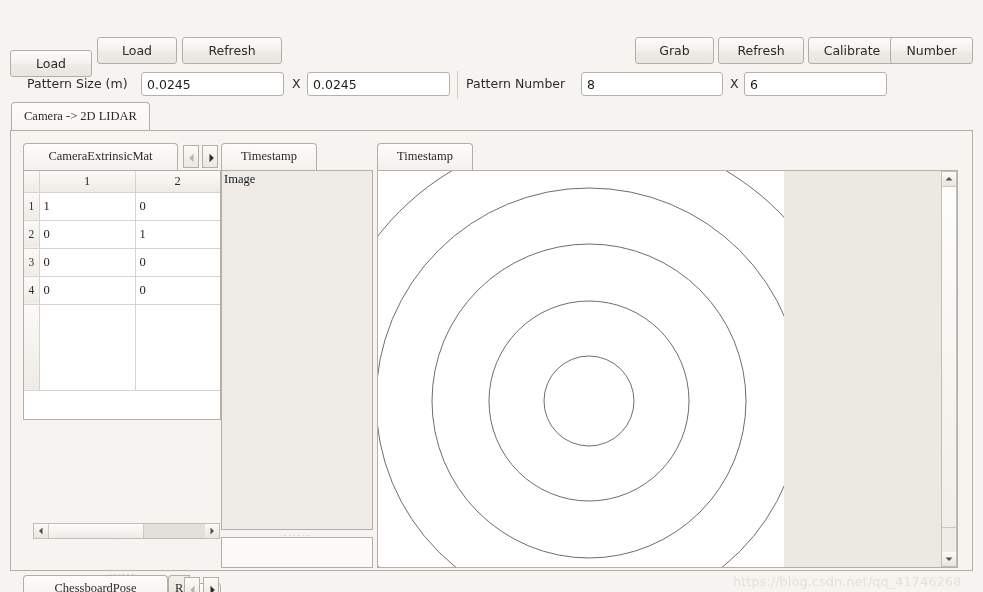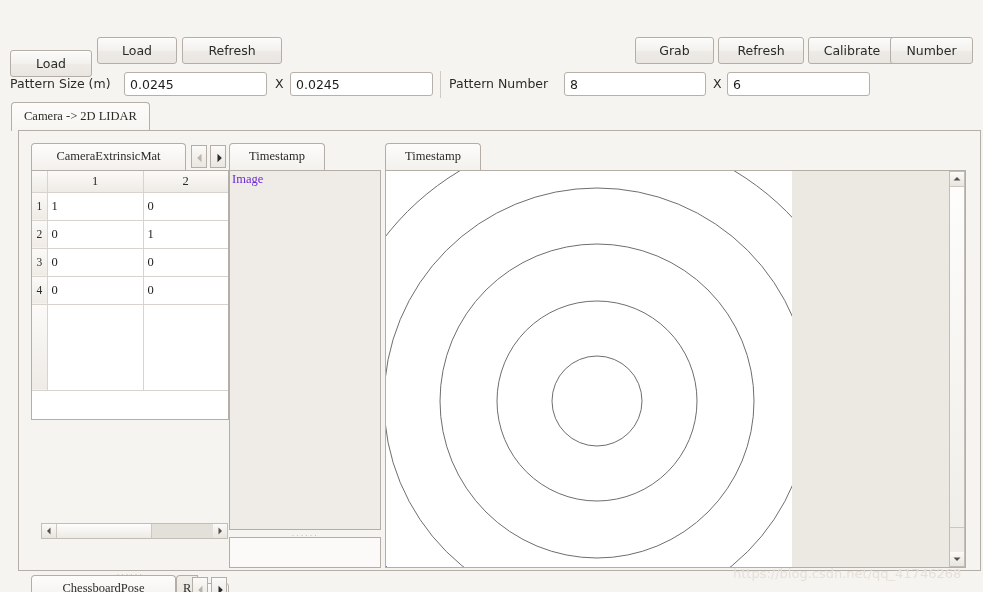--- a/index.html
+++ b/index.html
@@ -73,21 +73,21 @@
     text-align: center;
     line-height: 25px;
     box-sizing: border-box;
     box-shadow: 0 1px 0 rgba(255,255,255,0.7) inset;
     cursor: default;
   }
 
   
   .fieldrow {
     position: absolute;
-    left: 0; top: 71px;
+    left: 17px; top: 71px;
     width: 791px; height: 28px; padding-left: 43px;
   }
   .lbl {
     position: absolute;
     line-height: 22px;
     font-size: 12.5px;
     color: #2b2b28;
     white-space: nowrap;
   }
   .inp {
@@ -130,21 +130,21 @@
     font-size: 12.5px;
     border: 1px solid #b4aea6;
     border-bottom: none;
     border-radius: 4px 4px 0 0;
     background: linear-gradient(to bottom,#fdfcfb,#f4f2ee);
     white-space: nowrap;
     cursor: default;
   }
   .maintab-body {
     position: absolute;
-    left: 8px; top: 29px;
+    left: 0; top: 29px;
     width: 963px; height: 441px;
     border: 1px solid #b4aea6;
     background: #f6f4f0;
     box-sizing: border-box;
   }
 
   
   .frame {
     position: absolute;
     border: 1px solid #b4aea6;
@@ -301,21 +301,21 @@
   
   .listarea {
     position: absolute;
     border: 1px solid #b4aea6;
     background: #efece7;
     box-sizing: border-box;
     overflow: hidden;
   }
   .listitem {
     font-size: 12.5px;
-    color: #6d28d9;
+    color: #0f172a;
     padding: 1px 2px;
     line-height: 15px;
   }
 
   
   .canvaswrap {
     position: absolute;
     border: 1px solid #b4aea6;
     background: #ece9e3;
     box-sizing: border-box;
@@ -328,20 +328,21 @@
   }
 
   
   .watermark {
     position: absolute;
     color: #e6e0d8;
     font-size: 13px;
     white-space: nowrap;
     user-select: none;
     font-family: "DejaVu Sans", "Liberation Sans", sans-serif;
+    margin-top: 8px;
   }
 </style>
 </head>
 <body>
 
 <div class="app">
 
 
   <div class="toolbar">
     <div class="btn" style="left:10px; top:20px; width:82px;">Load</div>

